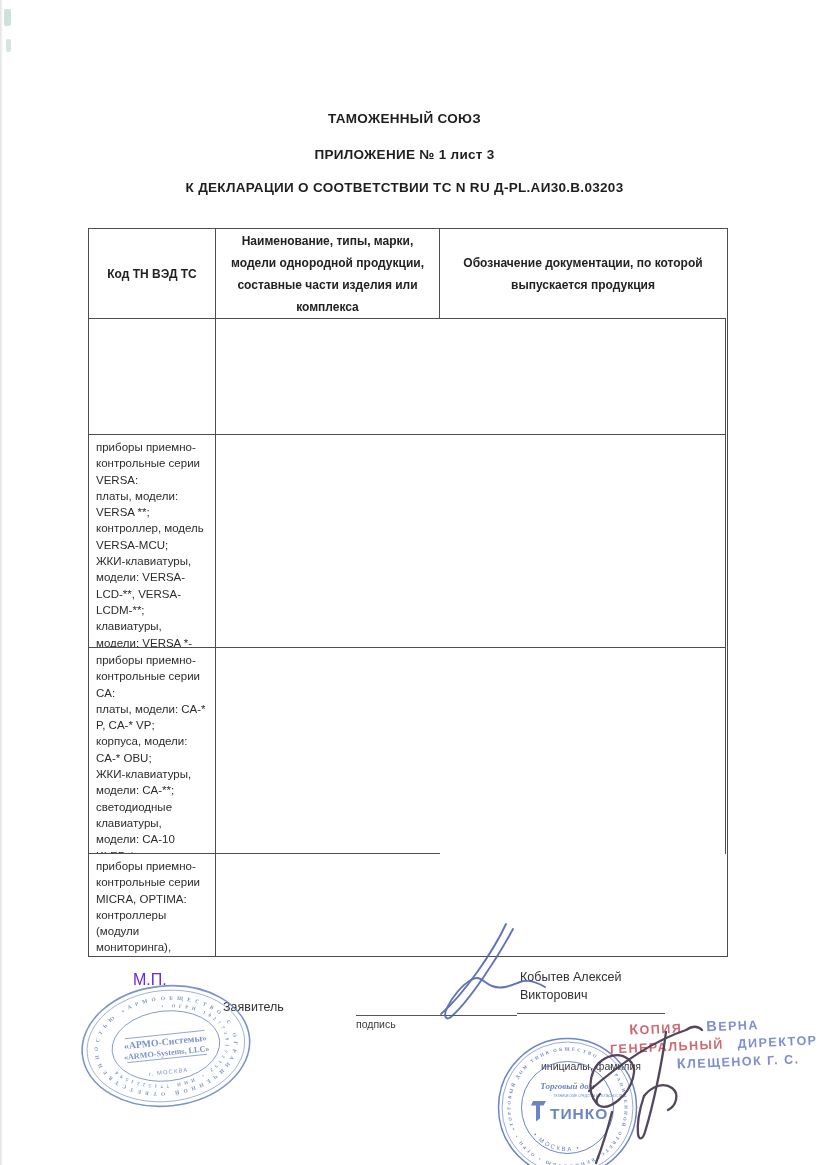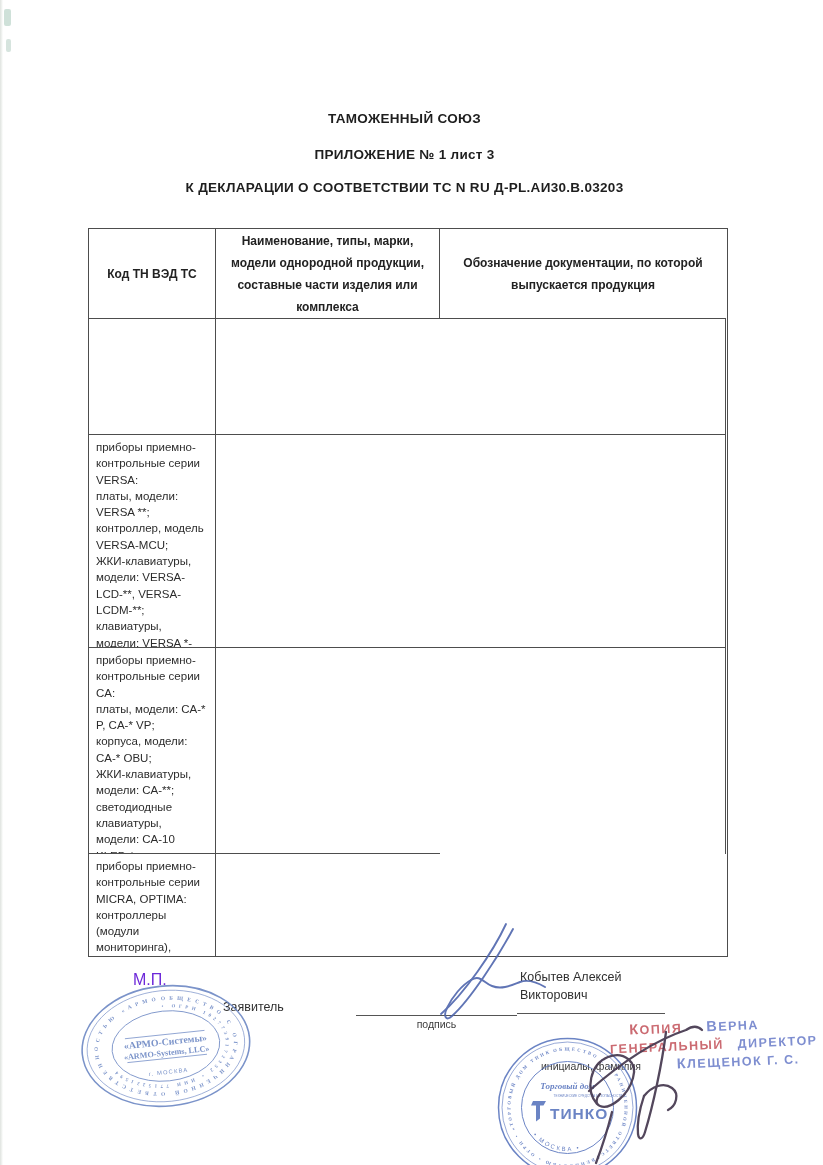--- a/index.html
+++ b/index.html
@@ -34,21 +34,21 @@
   
   .abs{position:absolute;}
   .mp{left:133px;top:971px;font-size:16px;color:#6d28d9;}
   .applicant{left:223px;top:972px;font-size:12.5px;color:#2f2f2f;margin-top:28px;}
   .signatory{left:520px;top:968px;width:160px;font-size:12.5px;
     line-height:18px;color:#2f2f2f;white-space:pre-line;}
   .sigline{border-top:1.4px solid #555;height:0;}
   .line1{left:356px;top:1015px;width:161px;}
   .line2{left:517px;top:1013px;width:148px;}
   .caption{font-size:10.5px;color:#3c3c3c;}
-  .cap1{left:356px;top:1018px;width:161px;text-align:center;}
+  .cap1{left:356px;top:1018px;width:161px;}
   .cap2{left:517px;top:1060px;width:148px;text-align:center;}
 
   
   .stamp{position:absolute;pointer-events:none;}
   .armo-stamp{left:78px;top:982px;transform:rotate(-6deg);opacity:.9;}
   .tinko-stamp{left:495px;top:1035px;opacity:.92;}
   .armo-ink{fill:var(--armo-blue);} .armo-stroke{stroke:var(--armo-blue);fill:none;}
   .tinko-ink{fill:var(--stamp-ink-blue);} .tinko-stroke{stroke:var(--stamp-ink-blue);fill:none;}
   .ringtext{font-family:"Liberation Serif",serif;font-weight:bold;}
   .sig-layer{position:absolute;left:0;top:0;pointer-events:none;}

